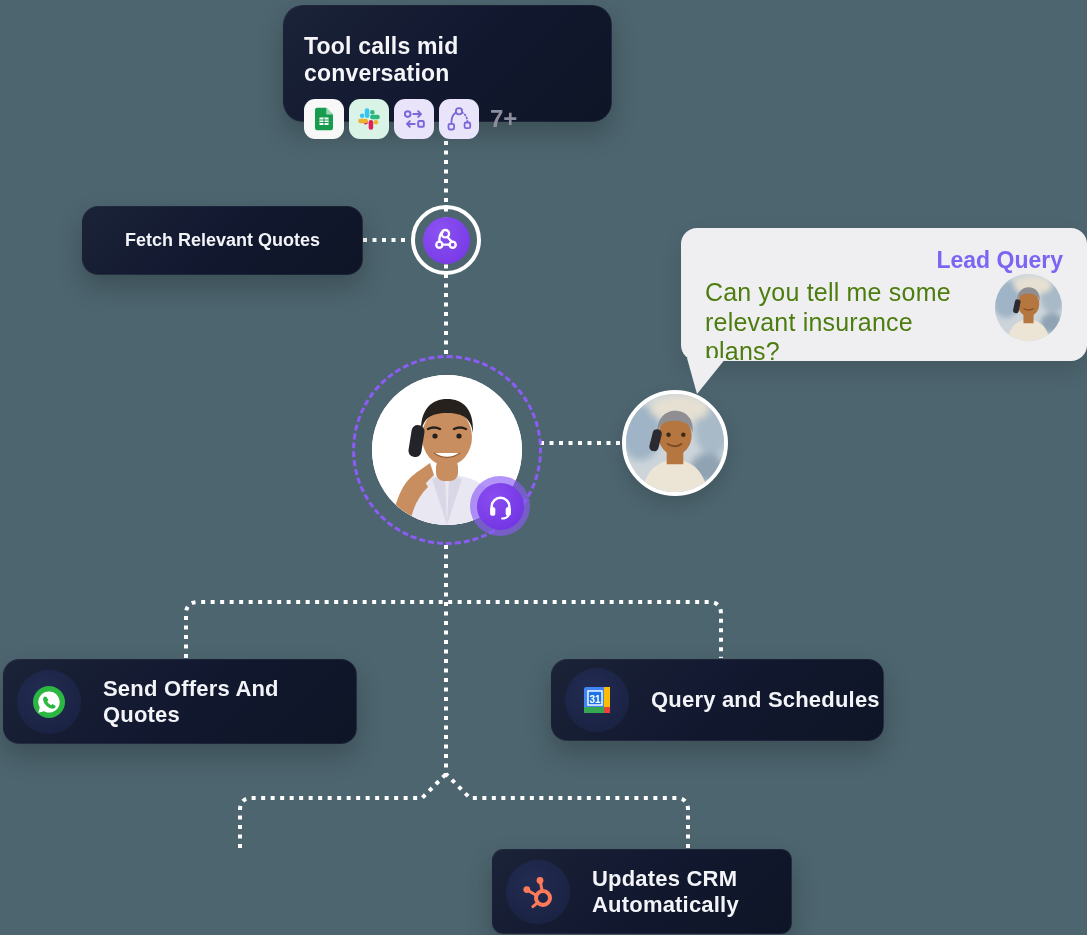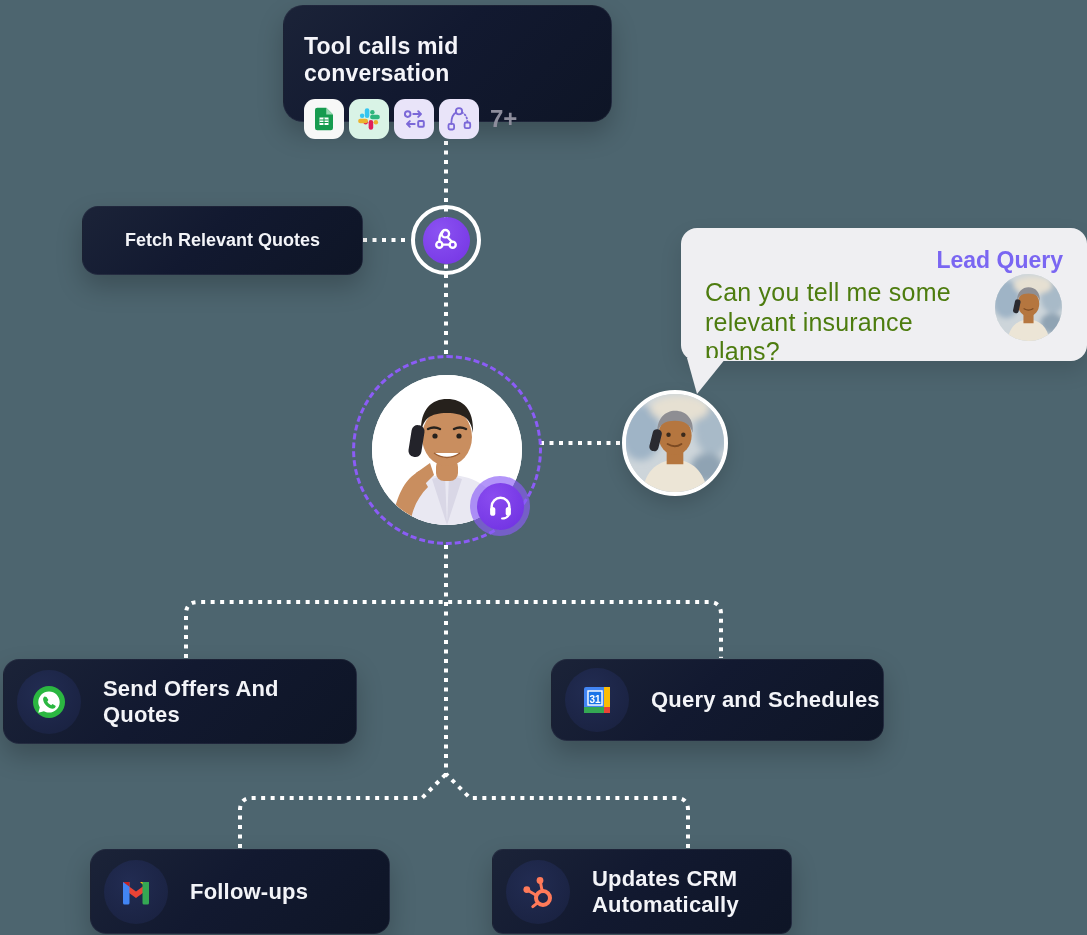--- a/index.html
+++ b/index.html
@@ -266,32 +266,20 @@
         <rect x="27" y="7" width="6" height="20" fill="#FBBC04"></rect>
         <rect x="7" y="27" width="20" height="6" fill="#34A853"></rect>
         <rect x="27" y="27" width="6" height="6" fill="#EA4335"></rect>
         <rect x="11" y="11" width="14" height="14" fill="#1A73E8" stroke="#ffffff" stroke-width="1.4"></rect>
         <text x="18" y="22.5" text-anchor="middle" font-size="10" font-weight="bold" fill="#ffffff" font-family="Liberation Sans, sans-serif">31</text>
       </svg>
     </div>
     <div class="lbl">Query and Schedules</div>
   </div>
 
-  <div class="dark-card branch-card card-gmail">
-    <div class="icon-circle">
-      <svg width="40" height="40" viewBox="0 0 40 40">
-        <path d="M24,10 L33,10 L33,18 Z" fill="#FBBC04"></path>
-        <path d="M7,10 L7,16.5 L20,26 L33,16.5 L33,10 L20,19.5 Z" fill="#EA4335"></path>
-        <path d="M7,10 h6.5 v21 a1.5,1.5 0 0 1 -1.5,1.5 h-3.5 a1.5,1.5 0 0 1 -1.5,-1.5 z" fill="#4285F4"></path>
-        <path d="M26.5,10 h6.5 v21 a1.5,1.5 0 0 1 -1.5,1.5 h-3.5 a1.5,1.5 0 0 1 -1.5,-1.5 z" fill="#34A853"></path>
-        <path d="M7,10 L13.5,10 L13.5,14.7 L7,10 Z" fill="#C5221F"></path>
-      </svg>
-    </div>
-    <div class="lbl">Follow-ups</div>
-  </div>
 
   <div class="dark-card branch-card card-hubspot">
     <div class="icon-circle">
       <svg width="40" height="40" viewBox="0 0 40 40" fill="none">
         <circle cx="25" cy="26" r="7" stroke="#FF7A59" stroke-width="4"></circle>
         <path d="M24.2,19.2 L22.5,10.5" stroke="#FF7A59" stroke-width="3" stroke-linecap="round"></path>
         <circle cx="22" cy="8.5" r="3.4" fill="#FF7A59"></circle>
         <path d="M18.6,23.5 L10.5,18.8" stroke="#FF7A59" stroke-width="3" stroke-linecap="round"></path>
         <circle cx="8.8" cy="17.6" r="3.4" fill="#FF7A59"></circle>
         <path d="M19.8,30.6 L14.8,34.6" stroke="#FF7A59" stroke-width="3" stroke-linecap="round"></path>

